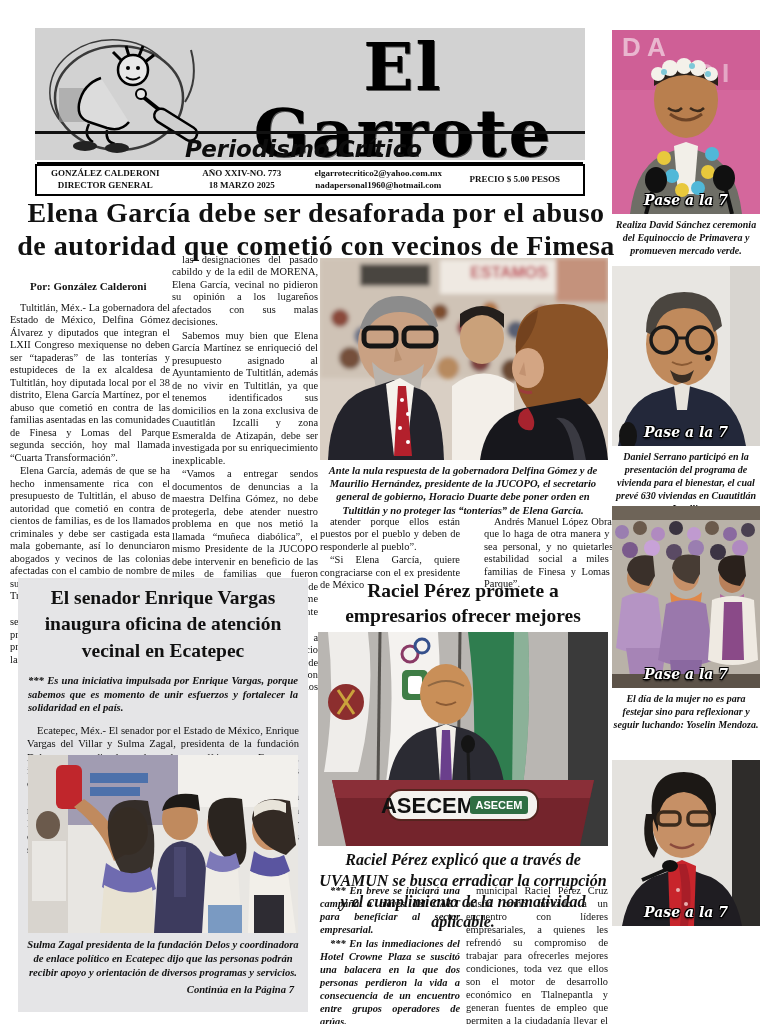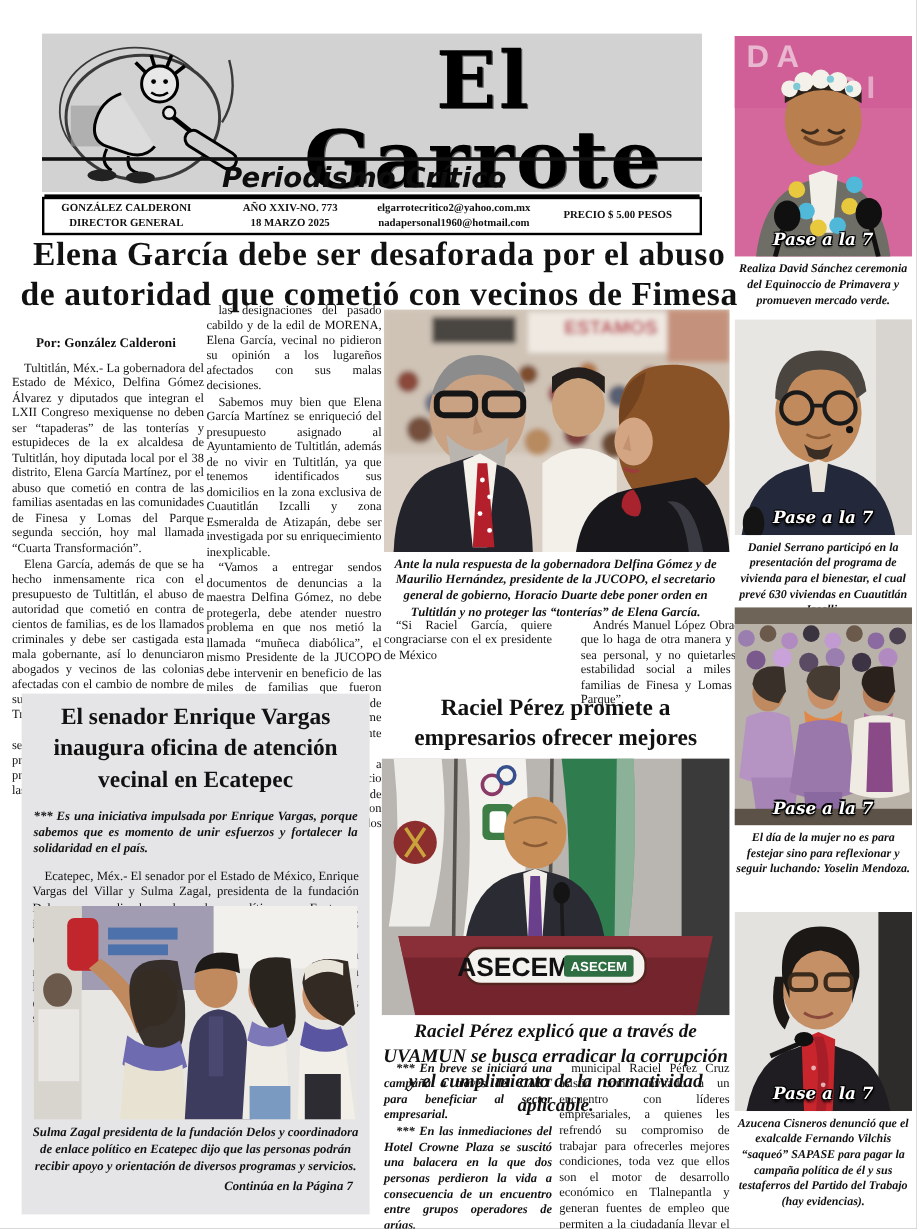--- a/index.html
+++ b/index.html
@@ -190,21 +190,22 @@
     <path d="M204,104 l-5,12 l7,2 z" fill="#c29271"></path>
     <path d="M200,132 q6,4 12,2" stroke="#9c3c3c" stroke-width="3" fill="none"></path>
     <path d="M160,202 q6,-44 44,-52 l56,-10 q24,16 28,62 z" fill="#17171c"></path>
     <path d="M208,150 q10,14 4,22 q-10,2 -14,-8 q0,-12 10,-14 z" fill="#a8232e"></path>
     <path d="M236,160 q22,-4 30,42 l-12,0 q-4,-34 -18,-42 z" fill="#3a3a42"></path>
   </svg>
 
   <div class="lead-caption">Ante la nula respuesta de la gobernadora Delfina Gómez y de Maurilio Hernández, presidente de la JUCOPO, el secretario general de gobierno, Horacio Duarte debe poner orden en Tultitlán y no proteger las “tonterías” de Elena García.</div>
 
   <div class="col" id="lead-col3a">
-    <p>“Si Raciel García, quiere congraciarse con el ex presidente de México</p>
+    <p>atender porque ellos están puestos por el pueblo y deben de responderle al pueblo”.</p>
+    <p>“Si Elena García, quiere congraciarse con el ex presidente de México</p>
   </div>
   <div class="col" id="lead-col3b">
     <p>Andrés Manuel López Obrador, que lo haga de otra manera y que sea personal, y no quietarles su estabilidad social a miles de familias de Finesa y Lomas del Parque”.</p>
   </div>
 
   <div class="left-box">
     <div class="hl">El senador Enrique Vargas inaugura oficina de atención vecinal en Ecatepec</div>
     <div class="subhead">*** Es una iniciativa impulsada por Enrique Vargas, porque sabemos que es momento de unir esfuerzos y fortalecer la solidaridad en el país.</div>
     <div class="body">
       <p>Ecatepec, Méx.- El senador por el Estado de México, Enrique Vargas del Villar y Sulma  Zagal, presidenta de la fundación Delos y coordinadora de enlace político en Ecatepec, inauguraron las oficinas de atención para las y los mexiquenses que más lo necesitan.</p>
@@ -422,17 +423,16 @@
           <path d="M10,166 q8,-44 40,-52 l20,-8 l20,8 q32,8 40,52 z" fill="#1f1d22"></path>
           <path d="M56,106 l14,-6 l14,6 l-2,60 l-24,0 z" fill="#c8252c"></path>
           <path d="M66,104 q6,20 2,62 l8,0 q6,-40 -2,-62 z" fill="#a81e28"></path>
           <circle cx="66" cy="130" r="2" fill="#e8b0b0"></circle>
             <circle cx="74" cy="144" r="2" fill="#e8b0b0"></circle>
           <line x1="30" y1="120" x2="58" y2="108" stroke="#151515" stroke-width="4"></line>
           <ellipse cx="58" cy="106" rx="8" ry="6" fill="#101010"></ellipse>
         </svg>
         <div class="sb-pass">Pase a la 7</div>
       </div>
-      <div class="sb-cap">Azucena Cisneros denunció que el exalcalde Fernando Vilchis “saqueó” SAPASE para pagar la campaña política de él y sus testaferros del Partido del Trabajo (hay evidencias).</div>
     </div>
 
   </div>
 </div>
 
 </body></html>

